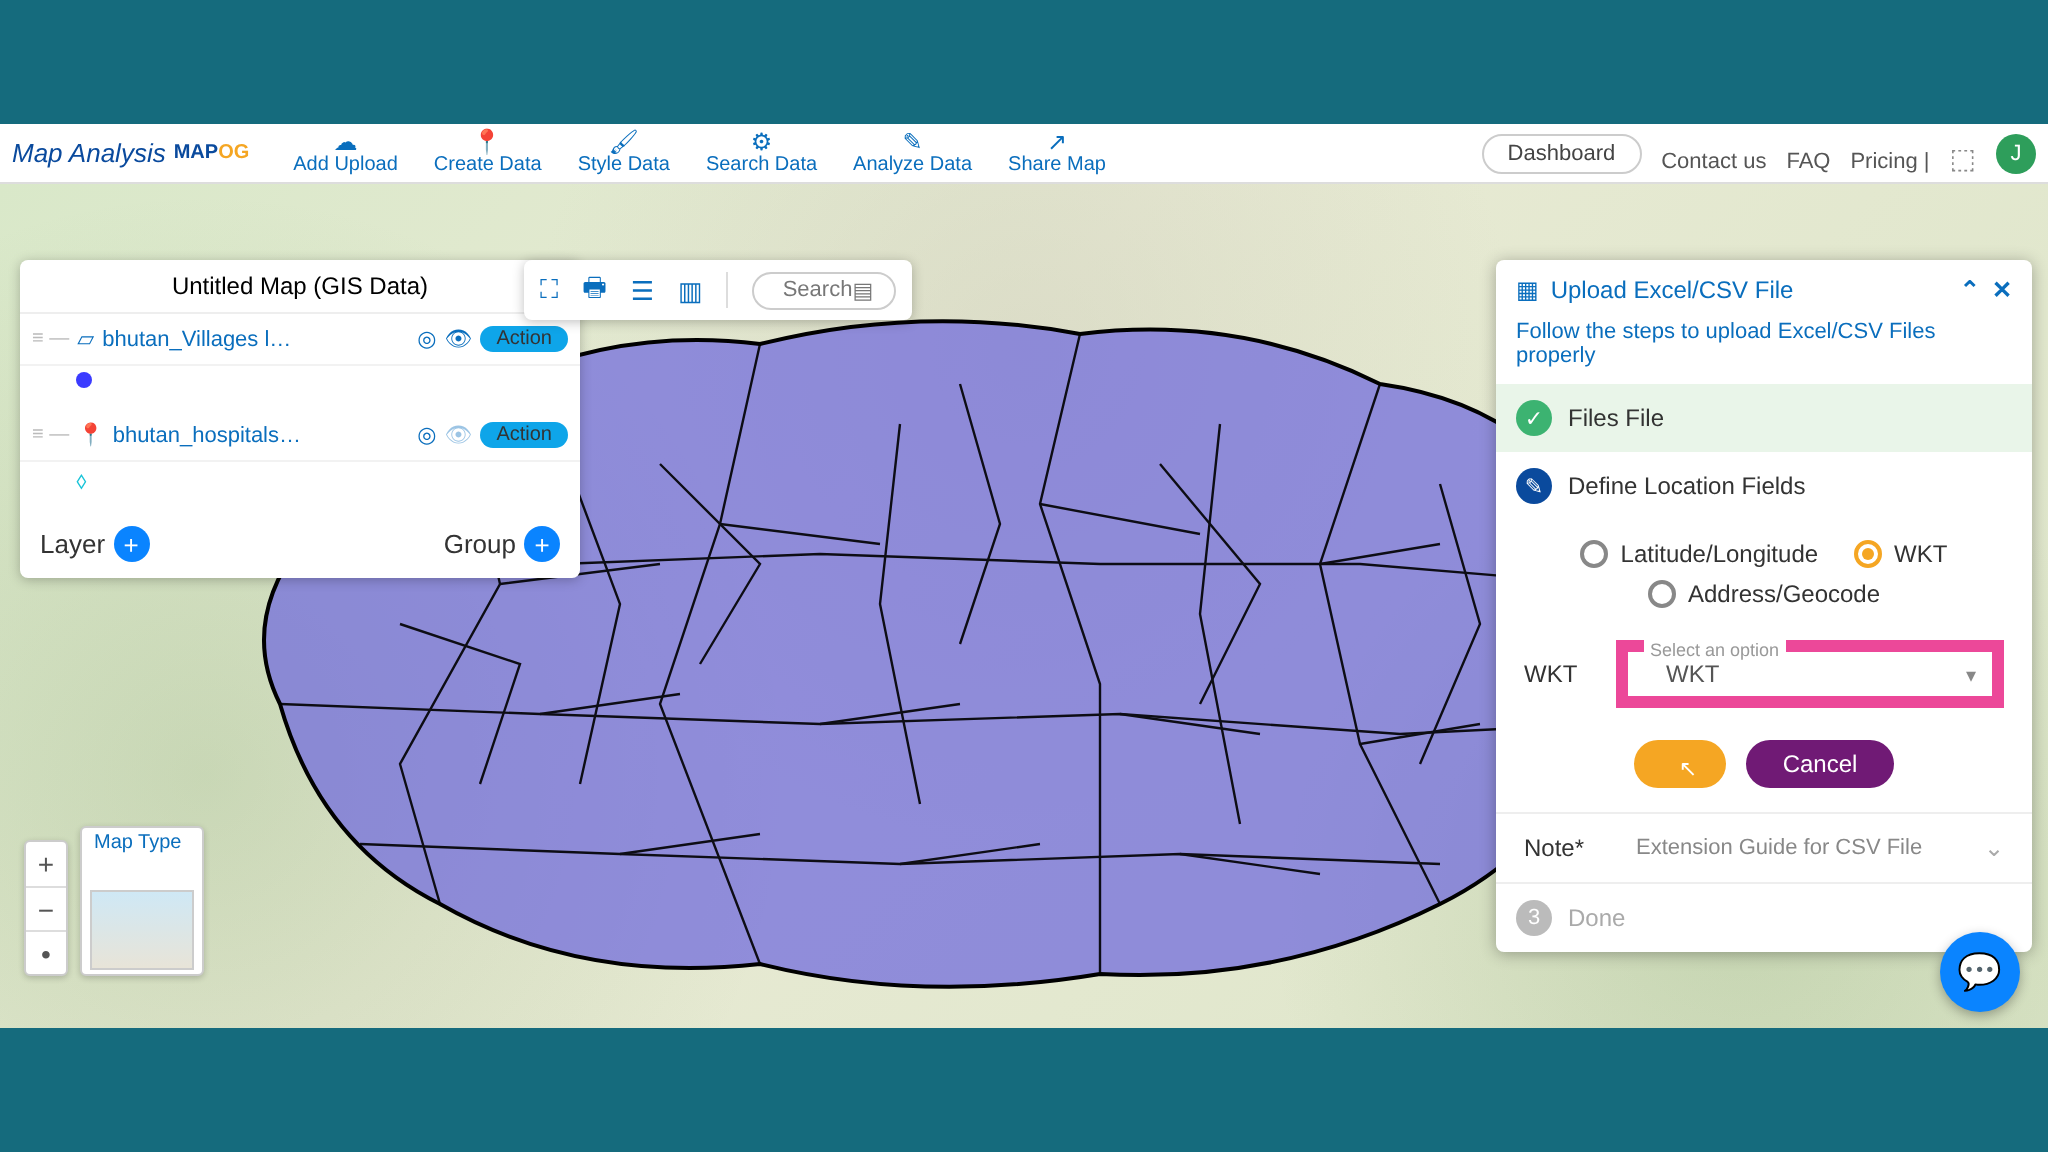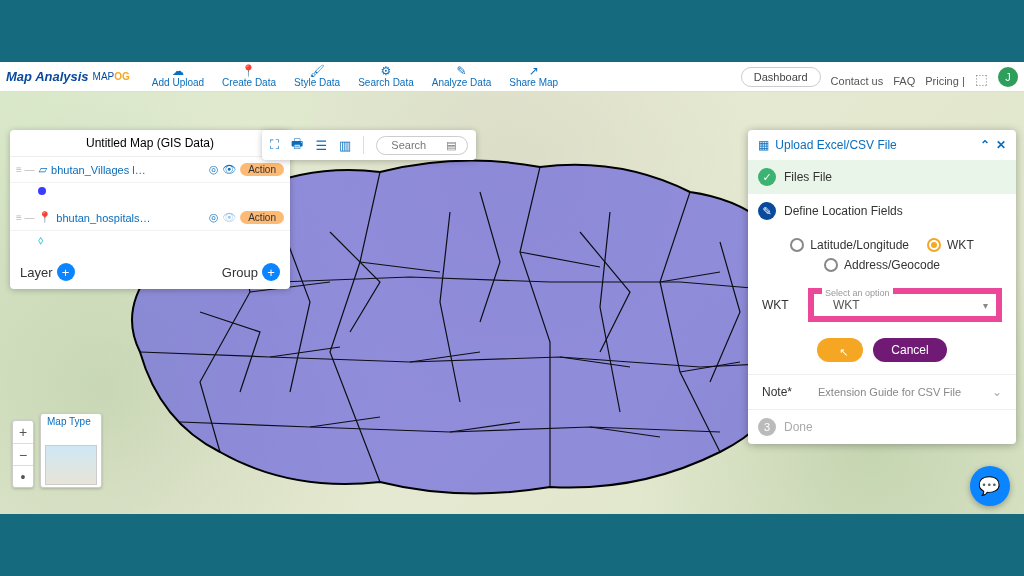--- a/index.html
+++ b/index.html
@@ -1,21 +1,21 @@
 <!DOCTYPE html>
 <html><head>
 <meta charset="utf-8">
 <style>
   *{box-sizing:border-box;margin:0;padding:0;font-family:Arial,Helvetica,sans-serif}
   body{background:#156b7d;width:1024px;height:576px;overflow:hidden;position:relative}
   .app{position:absolute;top:62px;left:0;right:0;bottom:62px;background:#e8e4d8;overflow:hidden}
   
   .topbar{height:30px;background:#fff;display:flex;align-items:center;padding:0 6px;font-size:11px;color:#0a6ebd;border-bottom:1px solid #ddd}
-  .brand{font-weight:bold;font-style:italic;font-size:13px;color:#0a4a9d;margin-right:4px}
-  .brand2{font-weight:normal;font-size:10px;color:#0a4a9d;margin-right:14px}
+  .brand{font-weight:normal;font-style:italic;font-size:13px;color:#0a4a9d;margin-right:4px}
+  .brand2{font-weight:bold;font-size:10px;color:#0a4a9d;margin-right:14px}
   .brand2 b{color:#f5a623}
   .menu{display:flex;gap:2px}
   .menu-item{display:flex;flex-direction:column;align-items:center;padding:0 8px;cursor:pointer;color:#0a6ebd}
   .menu-item .ico{font-size:12px;line-height:12px}
   .menu-item .lbl{font-size:10px;line-height:12px}
   .spacer{flex:1}
   .right-menu{display:flex;align-items:flex-end;gap:10px;font-size:11px;color:#555}
   .pill{border:1px solid #ccc;border-radius:14px;padding:3px 12px;font-size:11px;color:#444}
   .avatar{width:20px;height:20px;border-radius:50%;background:#2e9e5b;color:#fff;display:flex;align-items:center;justify-content:center;font-size:11px}
   .cube{font-size:14px;color:#888}
@@ -29,30 +29,30 @@
   .bhutan{position:absolute;left:80px;top:40px;width:760px;height:380px}
   .bhutan svg{width:100%;height:100%}
   
   .layers{position:absolute;top:38px;left:10px;width:280px;background:#fff;border-radius:4px;box-shadow:0 1px 6px rgba(0,0,0,.25);font-size:11px}
   .layers-head{display:flex;align-items:center;justify-content:center;padding:6px;border-bottom:1px solid #eee;position:relative}
   .layers-head .edit{position:absolute;right:8px;top:6px;font-size:12px;cursor:pointer}
   .layer-row{display:flex;align-items:center;gap:4px;padding:6px 6px;border-bottom:1px solid #f2f2f2}
   .layer-row .drag{color:#bbb;font-size:10px}
   .layer-row .nm{flex:1;color:#0a6ebd;white-space:nowrap;overflow:hidden;text-overflow:ellipsis;font-size:11px}
   .layer-row .ic{color:#0a6ebd;font-size:11px;cursor:pointer}
-  .action-chip{background:#fdba74;color:#333;border-radius:10px;padding:1px 8px;font-size:10px;cursor:pointer}
+  .action-chip{background:#0ea5e9;color:#333;border-radius:10px;padding:1px 8px;font-size:10px;cursor:pointer}
   .sub{padding:2px 6px 8px 28px}
   .dot{width:8px;height:8px;border-radius:50%;background:#3b3bff;display:inline-block}
   .pin{color:#18c4d8;font-size:12px}
   .layers-foot{display:flex;justify-content:space-between;align-items:center;padding:8px 10px;font-size:13px;color:#333}
   .plus{width:18px;height:18px;border-radius:50%;background:#0a84ff;color:#fff;display:inline-flex;align-items:center;justify-content:center;font-size:13px;cursor:pointer;margin-left:4px}
   
   .float-tools{position:absolute;top:38px;left:262px;height:30px;background:#fff;border-radius:4px;box-shadow:0 1px 6px rgba(0,0,0,.25);display:flex;align-items:center;padding:0 8px;gap:12px;color:#0a6ebd;font-size:13px}
   .float-tools .sep{width:1px;height:18px;background:#ddd}
-  .searchbox{border:1px solid #ccc;border-radius:14px;padding:2px 10px 2px 14px;font-size:11px;color:#777;display:flex;align-items:flex-start;gap:20px}
+  .searchbox{border:1px solid #ccc;border-radius:14px;padding:2px 10px 2px 14px;font-size:11px;color:#777;display:flex;align-items:flex-start;}
   
   .zoom{position:absolute;left:12px;bottom:26px;width:22px;background:#fff;border:1px solid #ccc;border-radius:3px;box-shadow:0 1px 3px rgba(0,0,0,.2);font-size:14px;color:#555}
   .zoom div{height:22px;display:flex;align-items:center;justify-content:center;cursor:pointer}
   .zoom div+div{border-top:1px solid #ddd}
   .maptype{position:absolute;left:40px;bottom:26px;background:#fff;border:1px solid #ccc;border-radius:3px;padding:2px 4px;box-shadow:0 1px 3px rgba(0,0,0,.2)}
   .maptype .t{font-size:10px;color:#0a6ebd;padding:0 2px 18px}
   .maptype .thumb{width:52px;height:40px;background:linear-gradient(#cfe8f5,#e8e4d8);border:1px solid #ccc}
   
   .rpanel{position:absolute;top:38px;right:8px;width:268px;background:#fff;border-radius:4px;box-shadow:0 1px 8px rgba(0,0,0,.3);font-size:12px;color:#333}
   .rp-head{display:flex;align-items:center;padding:8px 10px;color:#0a6ebd;font-size:12px;gap:6px}
@@ -212,20 +212,21 @@
       <div class="thumb"></div>
     </div>
 
     <div class="rpanel">
       <div class="rp-head">
         <span>▦</span>
         <span class="ttl">Upload Excel/CSV File</span>
         <span class="ctl">⌃</span>
         <span class="ctl">✕</span>
       </div>
+      <div class="rp-sub">Follow the steps to upload Excel/CSV Files properly</div>
 
       <div class="step done">
         <span class="badge b-green">✓</span>
         <span>Files File</span>
       </div>
       <div class="step">
         <span class="badge b-blue">✎</span>
         <span>Define Location Fields</span>
       </div>
 

